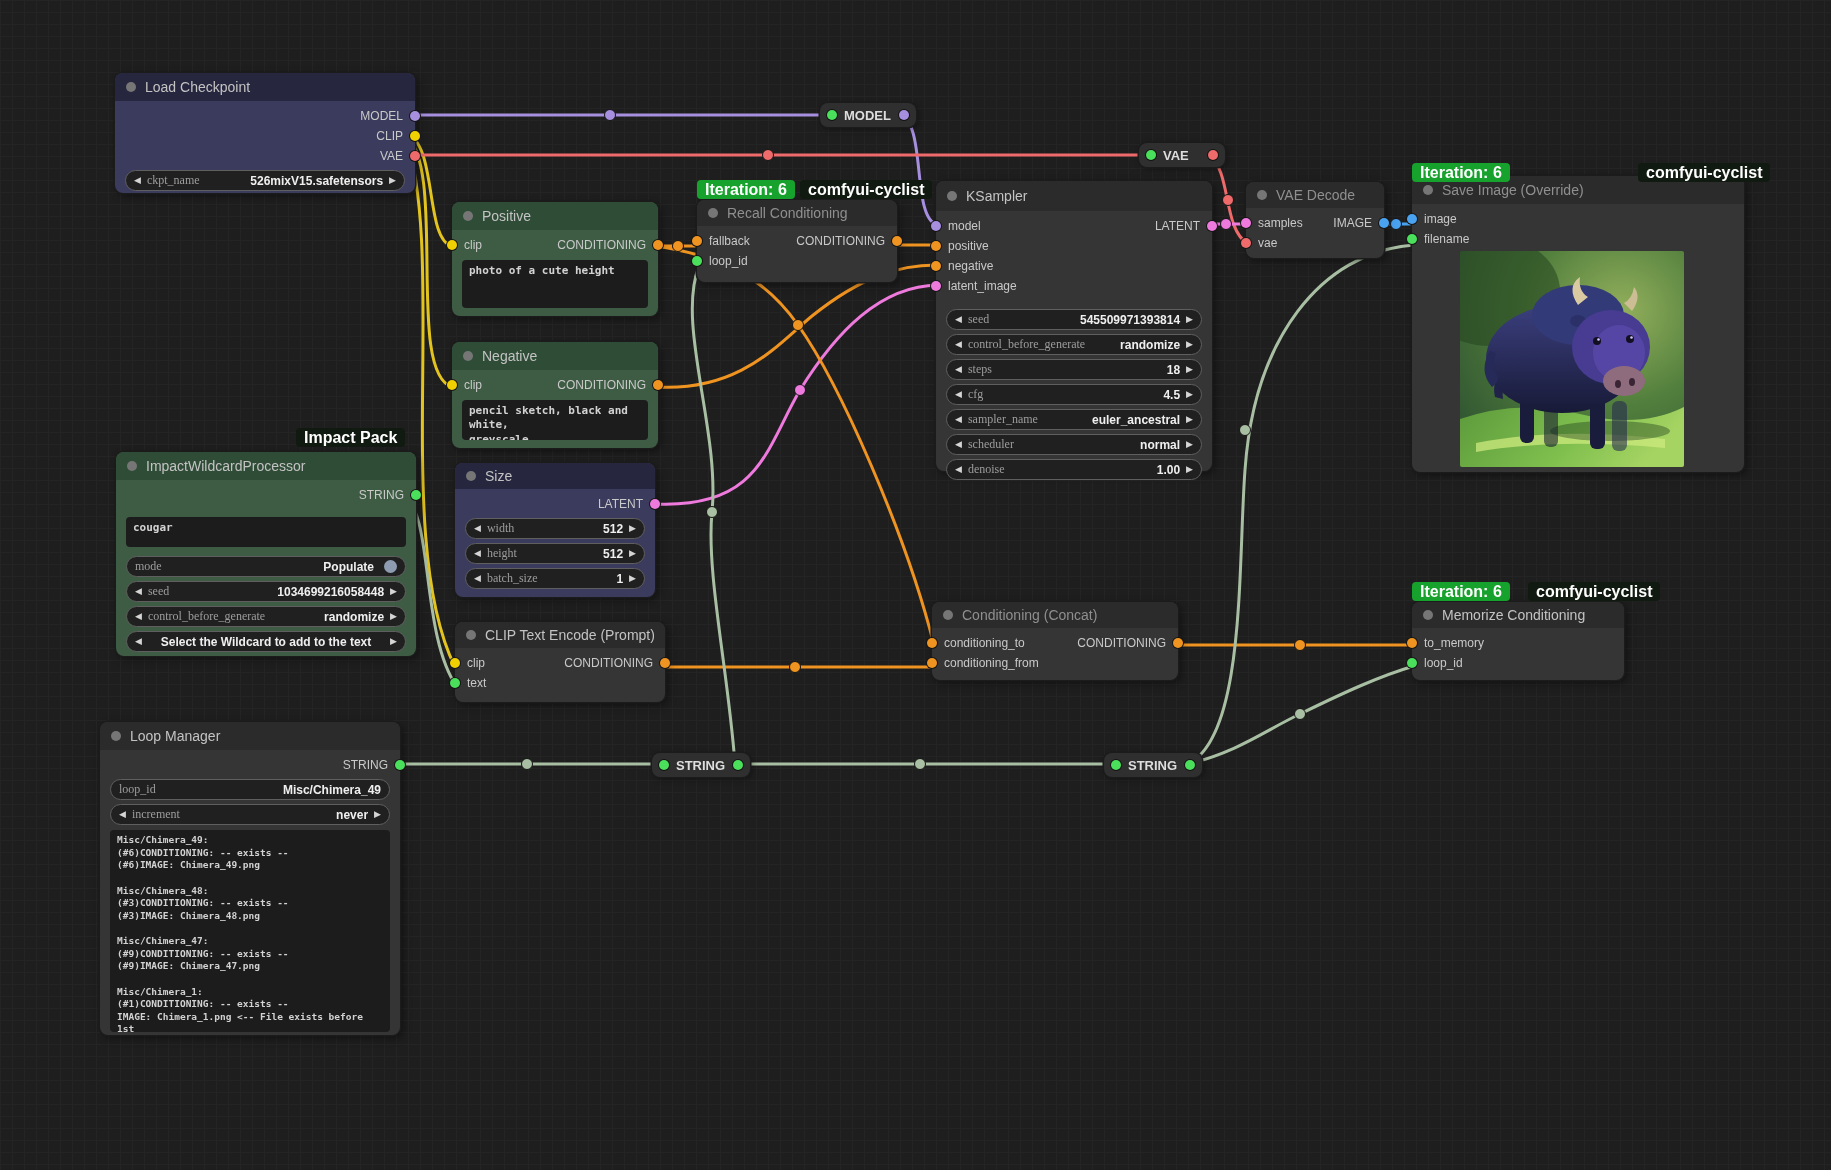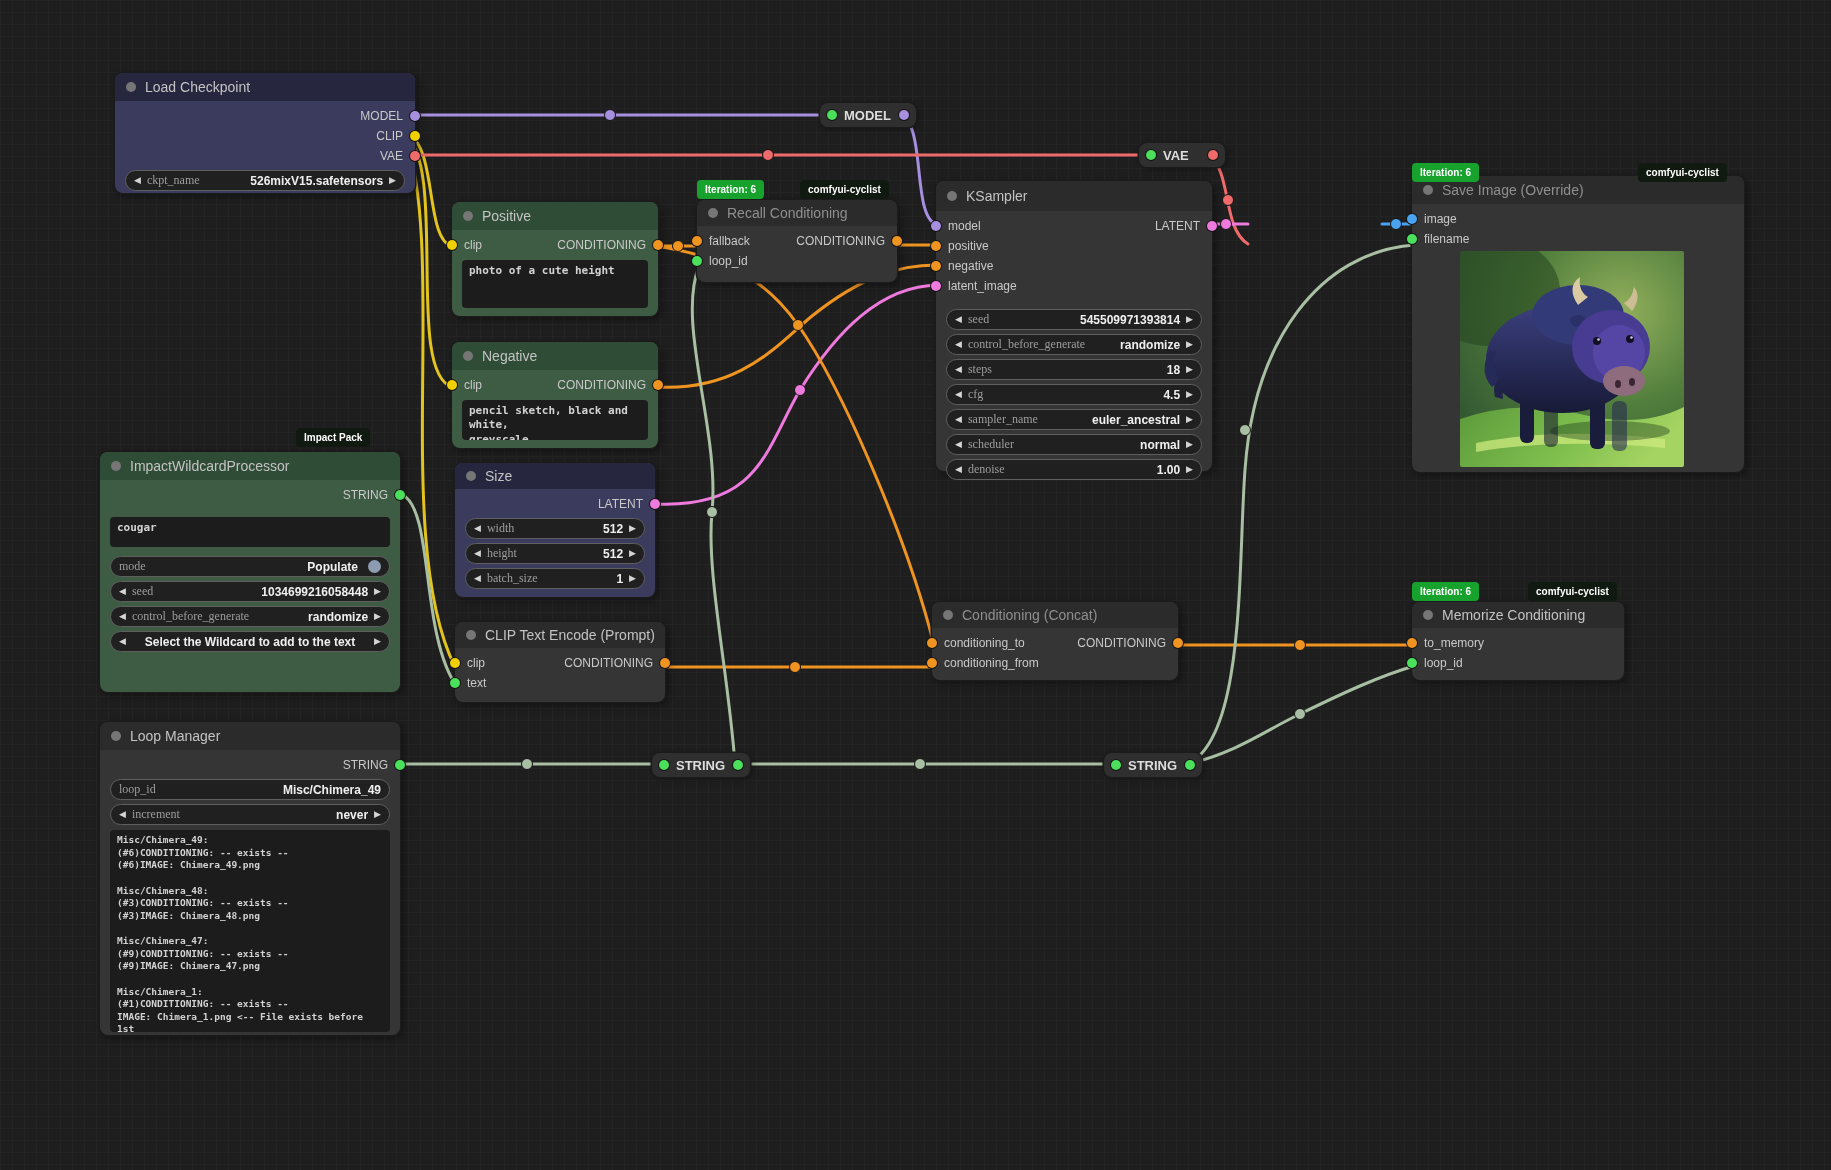--- a/index.html
+++ b/index.html
@@ -41,21 +41,21 @@
   .toggle{width:13px;height:13px;border-radius:50%;background:#8e9cb2;flex:none;margin-left:4px;}
   .ta{background:#1c1c1c;border-radius:4px;margin:5px 10px;padding:4px 7px;
     font-family:"DejaVu Sans Mono",monospace;font-size:11px;line-height:1.3;color:#d2d2d2;
     white-space:pre-wrap;overflow:hidden;font-weight:bold;}
   .ta.log{font-size:9.5px;line-height:1.33;font-weight:bold;}
   .pill{position:absolute;z-index:2;height:24px;background:#2f2f2f;border-radius:8px;
     box-shadow:0 0 0 1.5px #1b1b1b,2px 2px 6px rgba(0,0,0,.4);
     display:flex;align-items:center;gap:7px;padding:0 7px;color:#dedede;font-size:13px;font-weight:bold;}
   .pill .dot{box-shadow:0 0 0 1px #141414;}
   .badge{position:absolute;z-index:3;height:19px;border-radius:4px;padding:0 8px;
-    font-size:10px;font-weight:bold;color:#fff;display:flex;align-items:center;white-space:nowrap;}
+    font-size:16px;font-weight:bold;color:#fff;display:flex;align-items:center;white-space:nowrap;}
   .badge.green{background:#17a22d;}
   .badge.dark{background:#101a10;}
   .imgbox{position:absolute;border-radius:2px;overflow:hidden;}
 </style>
 </head>
 <body>
 
 <div class="canvas">
 
 <svg class="wires" width="1831" height="1170">
@@ -296,20 +296,44 @@
     <span class="arr r"></span>
   </div>
   <div class="widget">
     <span class="arr l"></span>
     <span class="wlabel">denoise</span>
     <span class="wvalue">1.00</span>
     <span class="arr r"></span>
   </div>
 </div>
 
+<div class="node dim" style="left:1246px;top:182px;width:138px;height:76px">
+  <div class="titlebar" style="height:26px">
+    <span class="tdot"></span>
+    <span class="title">VAE Decode</span>
+  </div>
+  <div class="slots">
+    <div class="slotrow">
+      <span class="in">
+            <i class="dot d-latent"></i>
+            <span>samples</span>
+          </span>
+      <span class="out">
+            <span>IMAGE</span>
+            <i class="dot d-image"></i>
+          </span>
+    </div>
+    <div class="slotrow">
+      <span class="in">
+            <i class="dot d-vae"></i>
+            <span>vae</span>
+          </span>
+    </div>
+  </div>
+</div>
 
 <div class="badge green" style="left:1412px;top:163px">Iteration: 6</div>
 <div class="badge dark" style="left:1638px;top:163px">comfyui-cyclist</div>
 
 <div class="node dim" style="left:1412px;top:176px;width:332px;height:296px">
   <div class="titlebar">
     <span class="tdot"></span>
     <span class="title">Save Image (Override)</span>
   </div>
   <div class="slots">
@@ -368,21 +392,21 @@
       <circle cx="170" cy="88" r="4" fill="#120f22"></circle>
       <circle cx="138.5" cy="88.5" r="1.3" fill="#cfc8ff"></circle>
       <circle cx="171.5" cy="86.5" r="1.3" fill="#cfc8ff"></circle>
       <path d="M30,100 q-12,20 2,36 q6,-4 6,-10 q-8,-12 -2,-24 z" fill="#262a58"></path>
     </svg>
   </div>
 </div>
 
 <div class="badge dark" style="left:296px;top:428px">Impact Pack</div>
 
-<div class="node green" style="left:100px;top:452px;width:300px;height:240px">
+<div class="node green" style="left:116px;top:452px;width:300px;height:204px">
   <div class="titlebar">
     <span class="tdot"></span>
     <span class="title">ImpactWildcardProcessor</span>
   </div>
   <div class="slots">
     <div class="slotrow">
       <span class="out">
             <span>STRING</span>
             <i class="dot d-string"></i>
           </span>

